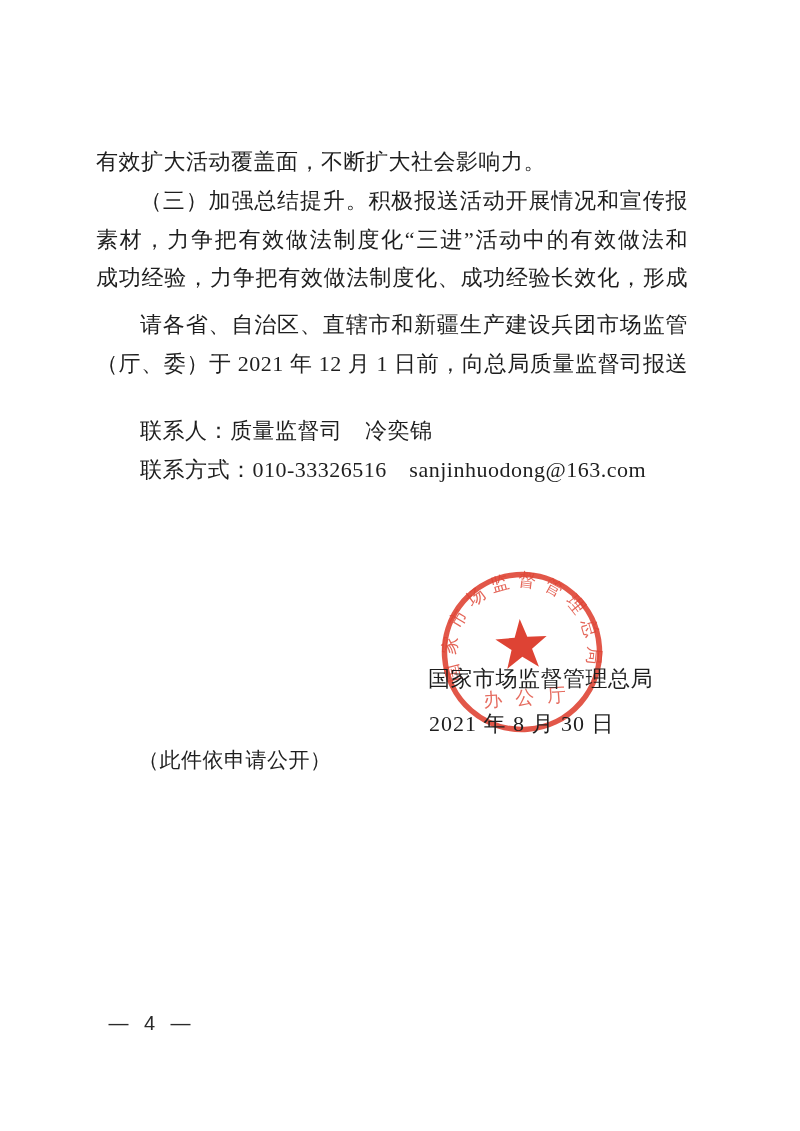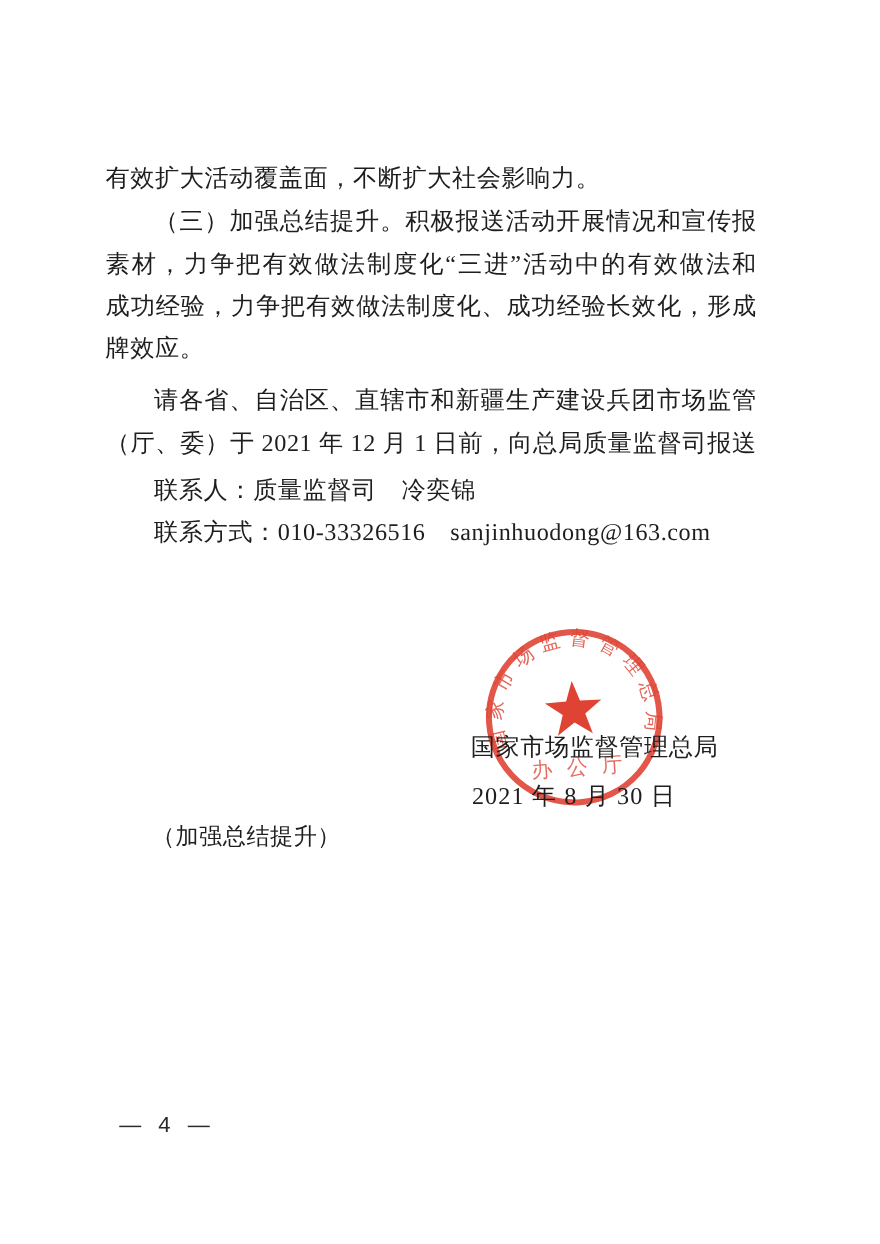--- a/index.html
+++ b/index.html
@@ -31,21 +31,21 @@
     letter-spacing:0.5px;
   }
   .line.fill{
     white-space:normal;
     text-align:justify;
     text-align-last:justify;
     overflow:hidden;
   }
   .line.ind{text-indent:44px;}
   .line.gap-sm{margin-top:8px;}
-  .line.gap-md{margin-top:4px;}
+  .line.gap-md{margin-top:28px;}
 
   .seal{
     position:absolute;
     left:412px;top:542px;
     width:220px;height:220px;
     opacity:0.92;
   }
   .seal .ring{
     fill:none;
     stroke:var(--seal-red);
@@ -95,21 +95,20 @@
 </head>
 <body>
 
 <div class="page">
 
   <main class="body-text">
     <div class="line">有效扩大活动覆盖面，不断扩大社会影响力。</div>
     <div class="line ind fill">（三）加强总结提升。积极报送活动开展情况和宣传报道</div>
     <div class="line fill">素材，力争把有效做法制度化“三进”活动中的有效做法和</div>
     <div class="line fill">成功经验，力争把有效做法制度化、成功经验长效化，形成品</div>
-    <div class="line">牌效应。</div>
     <div class="line ind fill gap-sm">请各省、自治区、直辖市和新疆生产建设兵团市场监管局</div>
     <div class="line fill">（厅、委）于 2021 年 12 月 1 日前，向总局质量监督司报送本</div>
     <div class="line ind gap-md">联系人：质量监督司　冷奕锦</div>
     <div class="line ind">联系方式：010-33326516　sanjinhuodong@163.com</div>
   </main>
 
   <svg class="seal" viewBox="0 0 220 220" xmlns="http://www.w3.org/2000/svg">
     <g transform="rotate(-4 110 110)">
       <circle class="ring" cx="110" cy="110" r="77.5"></circle>
       <polygon class="star" points="110,77 116.35,95.26 135.68,95.66 120.27,107.34 125.87,125.84 110,114.8 94.13,125.84 99.73,107.34 84.3,95.66 103.65,95.26"></polygon>
@@ -119,17 +118,17 @@
       <text class="arc-text">
         <textPath href="#sealArc" startOffset="50%" text-anchor="middle">国家市场监督管理总局</textPath>
       </text>
       <text class="bottom-text" x="116" y="162">办公厅</text>
     </g>
   </svg>
 
   <div class="sig-issuer">国家市场监督管理总局</div>
   <div class="sig-date">2021 年 8 月 30 日</div>
 
-  <div class="disclosure">（加强总结提升）</div>
+  <div class="disclosure">（此件依申请公开）</div>
 
   <div class="page-number">— 4 —</div>
 
 </div>
 
 </body></html>

